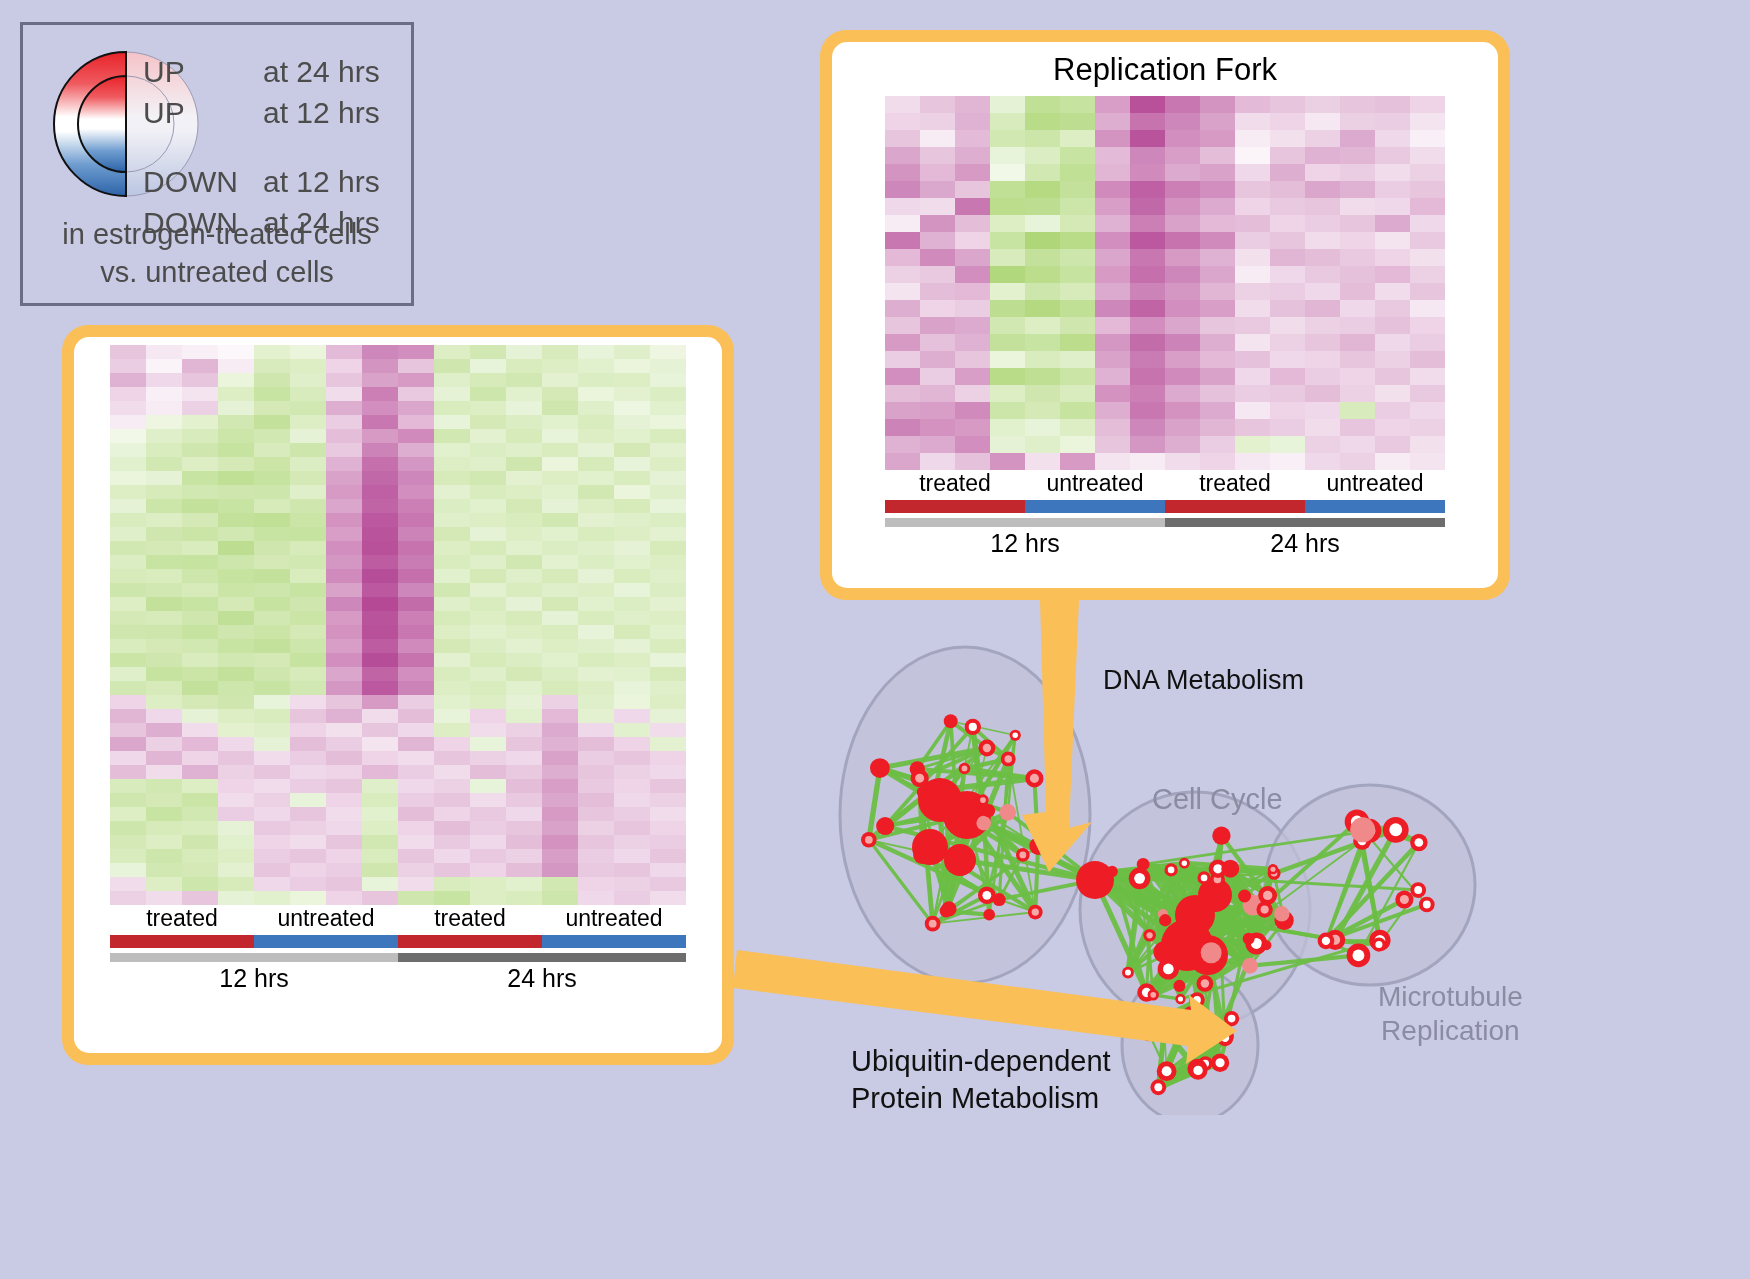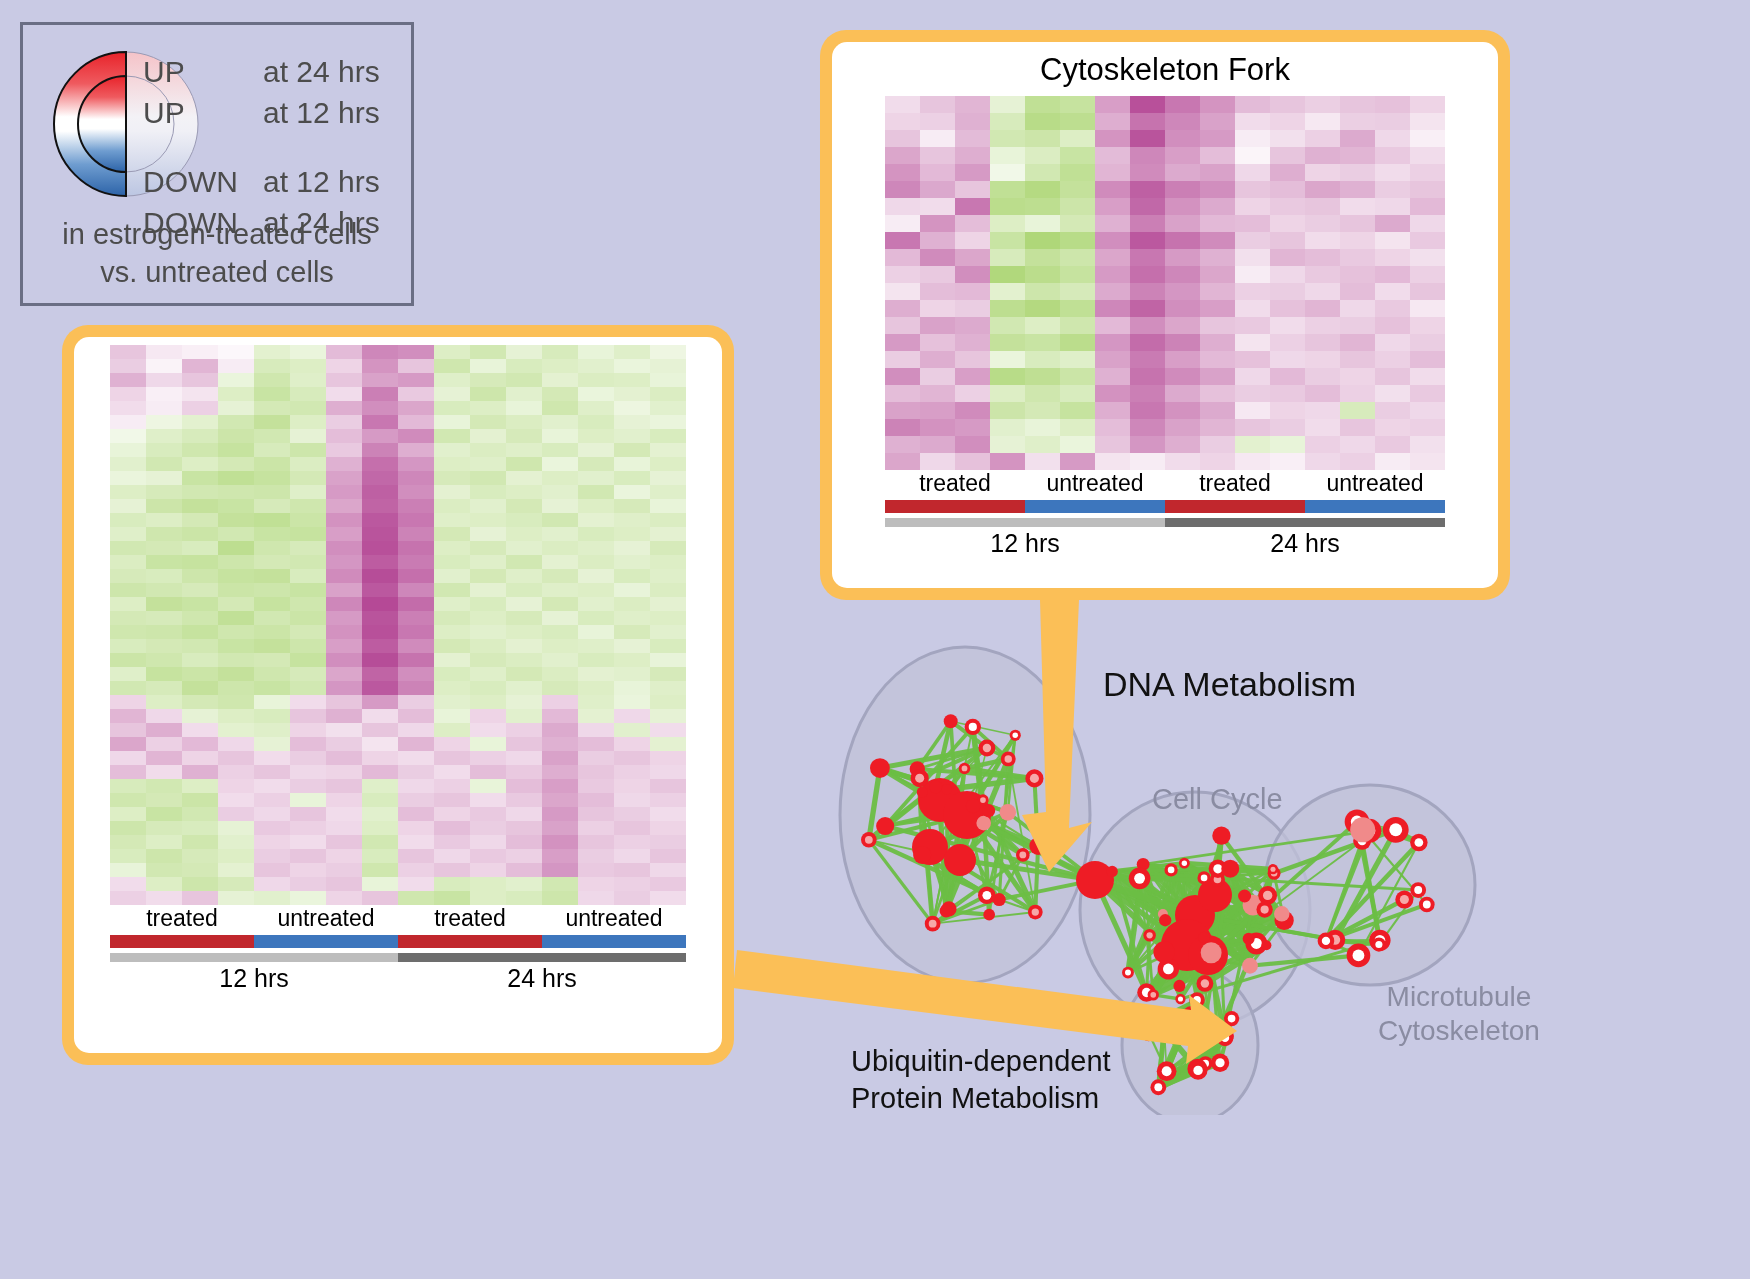--- a/index.html
+++ b/index.html
@@ -59,21 +59,21 @@
   .tbar div{height:100%;}
   .times{display:flex;margin-top:2px;}
   .times div{font-size:25px;color:#000;text-align:center;}
 
   #card-replication{left:820px;top:30px;width:690px;height:570px;}
   #card-apc{left:62px;top:325px;width:672px;height:740px;}
 
   
   #network{position:absolute;left:795px;top:615px;width:760px;height:500px;}
   .cluster-label{position:absolute;font-size:28px;white-space:pre-line;}
-  #lab-dna{left:1103px;top:665px;color:#111;font-size:34px;}
+  #lab-dna{left:1103px;top:665px;color:#111;font-size:27px;}
   #lab-cellcycle{left:1152px;top:783px;color:#8a8ca2;font-size:29px;}
   #lab-micro{left:1378px;top:980px;color:#8a8ca2;font-size:28px;line-height:34px;text-align:center;}
   #lab-ubiq{left:851px;top:1043px;color:#111;font-size:29px;line-height:37px;}
 
   
   .arrow-svg{position:absolute;left:0;top:0;width:1750px;height:1279px;pointer-events:none;}
 </style>
 </head>
 <body>
 
@@ -126,21 +126,21 @@
 
     <div id="legend-footer">
       <div>in estrogen-treated cells</div>
       <div>vs. untreated cells</div>
     </div>
   </div>
 
 
   <div class="hm-card" id="card-replication">
     <div class="inner">
-      <div class="hm-title">Cytoskeleton Fork</div>
+      <div class="hm-title">Replication Fork</div>
       <div class="hm-grid" id="grid-rep" style="grid-template-columns: repeat(16, 35px); grid-auto-rows: 17px;">
           <div class="hm-cell" style="background: rgb(241, 220, 235);"></div>
           <div class="hm-cell" style="background: rgb(231, 197, 221);"></div>
           <div class="hm-cell" style="background: rgb(225, 181, 212);"></div>
           <div class="hm-cell" style="background: rgb(230, 242, 213);"></div>
           <div class="hm-cell" style="background: rgb(192, 224, 149);"></div>
           <div class="hm-cell" style="background: rgb(198, 227, 159);"></div>
           <div class="hm-cell" style="background: rgb(216, 158, 199);"></div>
           <div class="hm-cell" style="background: rgb(184, 80, 154);"></div>
           <div class="hm-cell" style="background: rgb(200, 119, 177);"></div>
@@ -1945,21 +1945,21 @@
       </g>
       <g>
         <circle cx="363.31758997904734" cy="472.26125535550267" r="7.888220164609054" fill="#ee1c25"></circle>
         <circle cx="363.31758997904734" cy="472.26125535550267" r="3.944110082304527" fill="#ffffff"></circle>
       </g>
     </svg>
 
   <div class="cluster-label" id="lab-dna">DNA Metabolism</div>
   <div class="cluster-label" id="lab-cellcycle">Cell Cycle</div>
   <div class="cluster-label" id="lab-micro">Microtubule
-Cytoskeleton</div>
+Replication</div>
   <div class="cluster-label" id="lab-ubiq">Ubiquitin-dependent
 Protein Metabolism</div>
 
   <svg class="arrow-svg" viewBox="0 0 1750 1279">
     <polygon points="1040,600 1079,600 1069,828 1092,822 1049,872 1022,815 1046,812" fill="#fbbf57"></polygon>
     <polygon points="737,950 1191,1010 1189,995 1237,1031 1186,1064 1188,1046 733,988" fill="#fbbf57"></polygon>
   </svg>
 
 </div>
 

